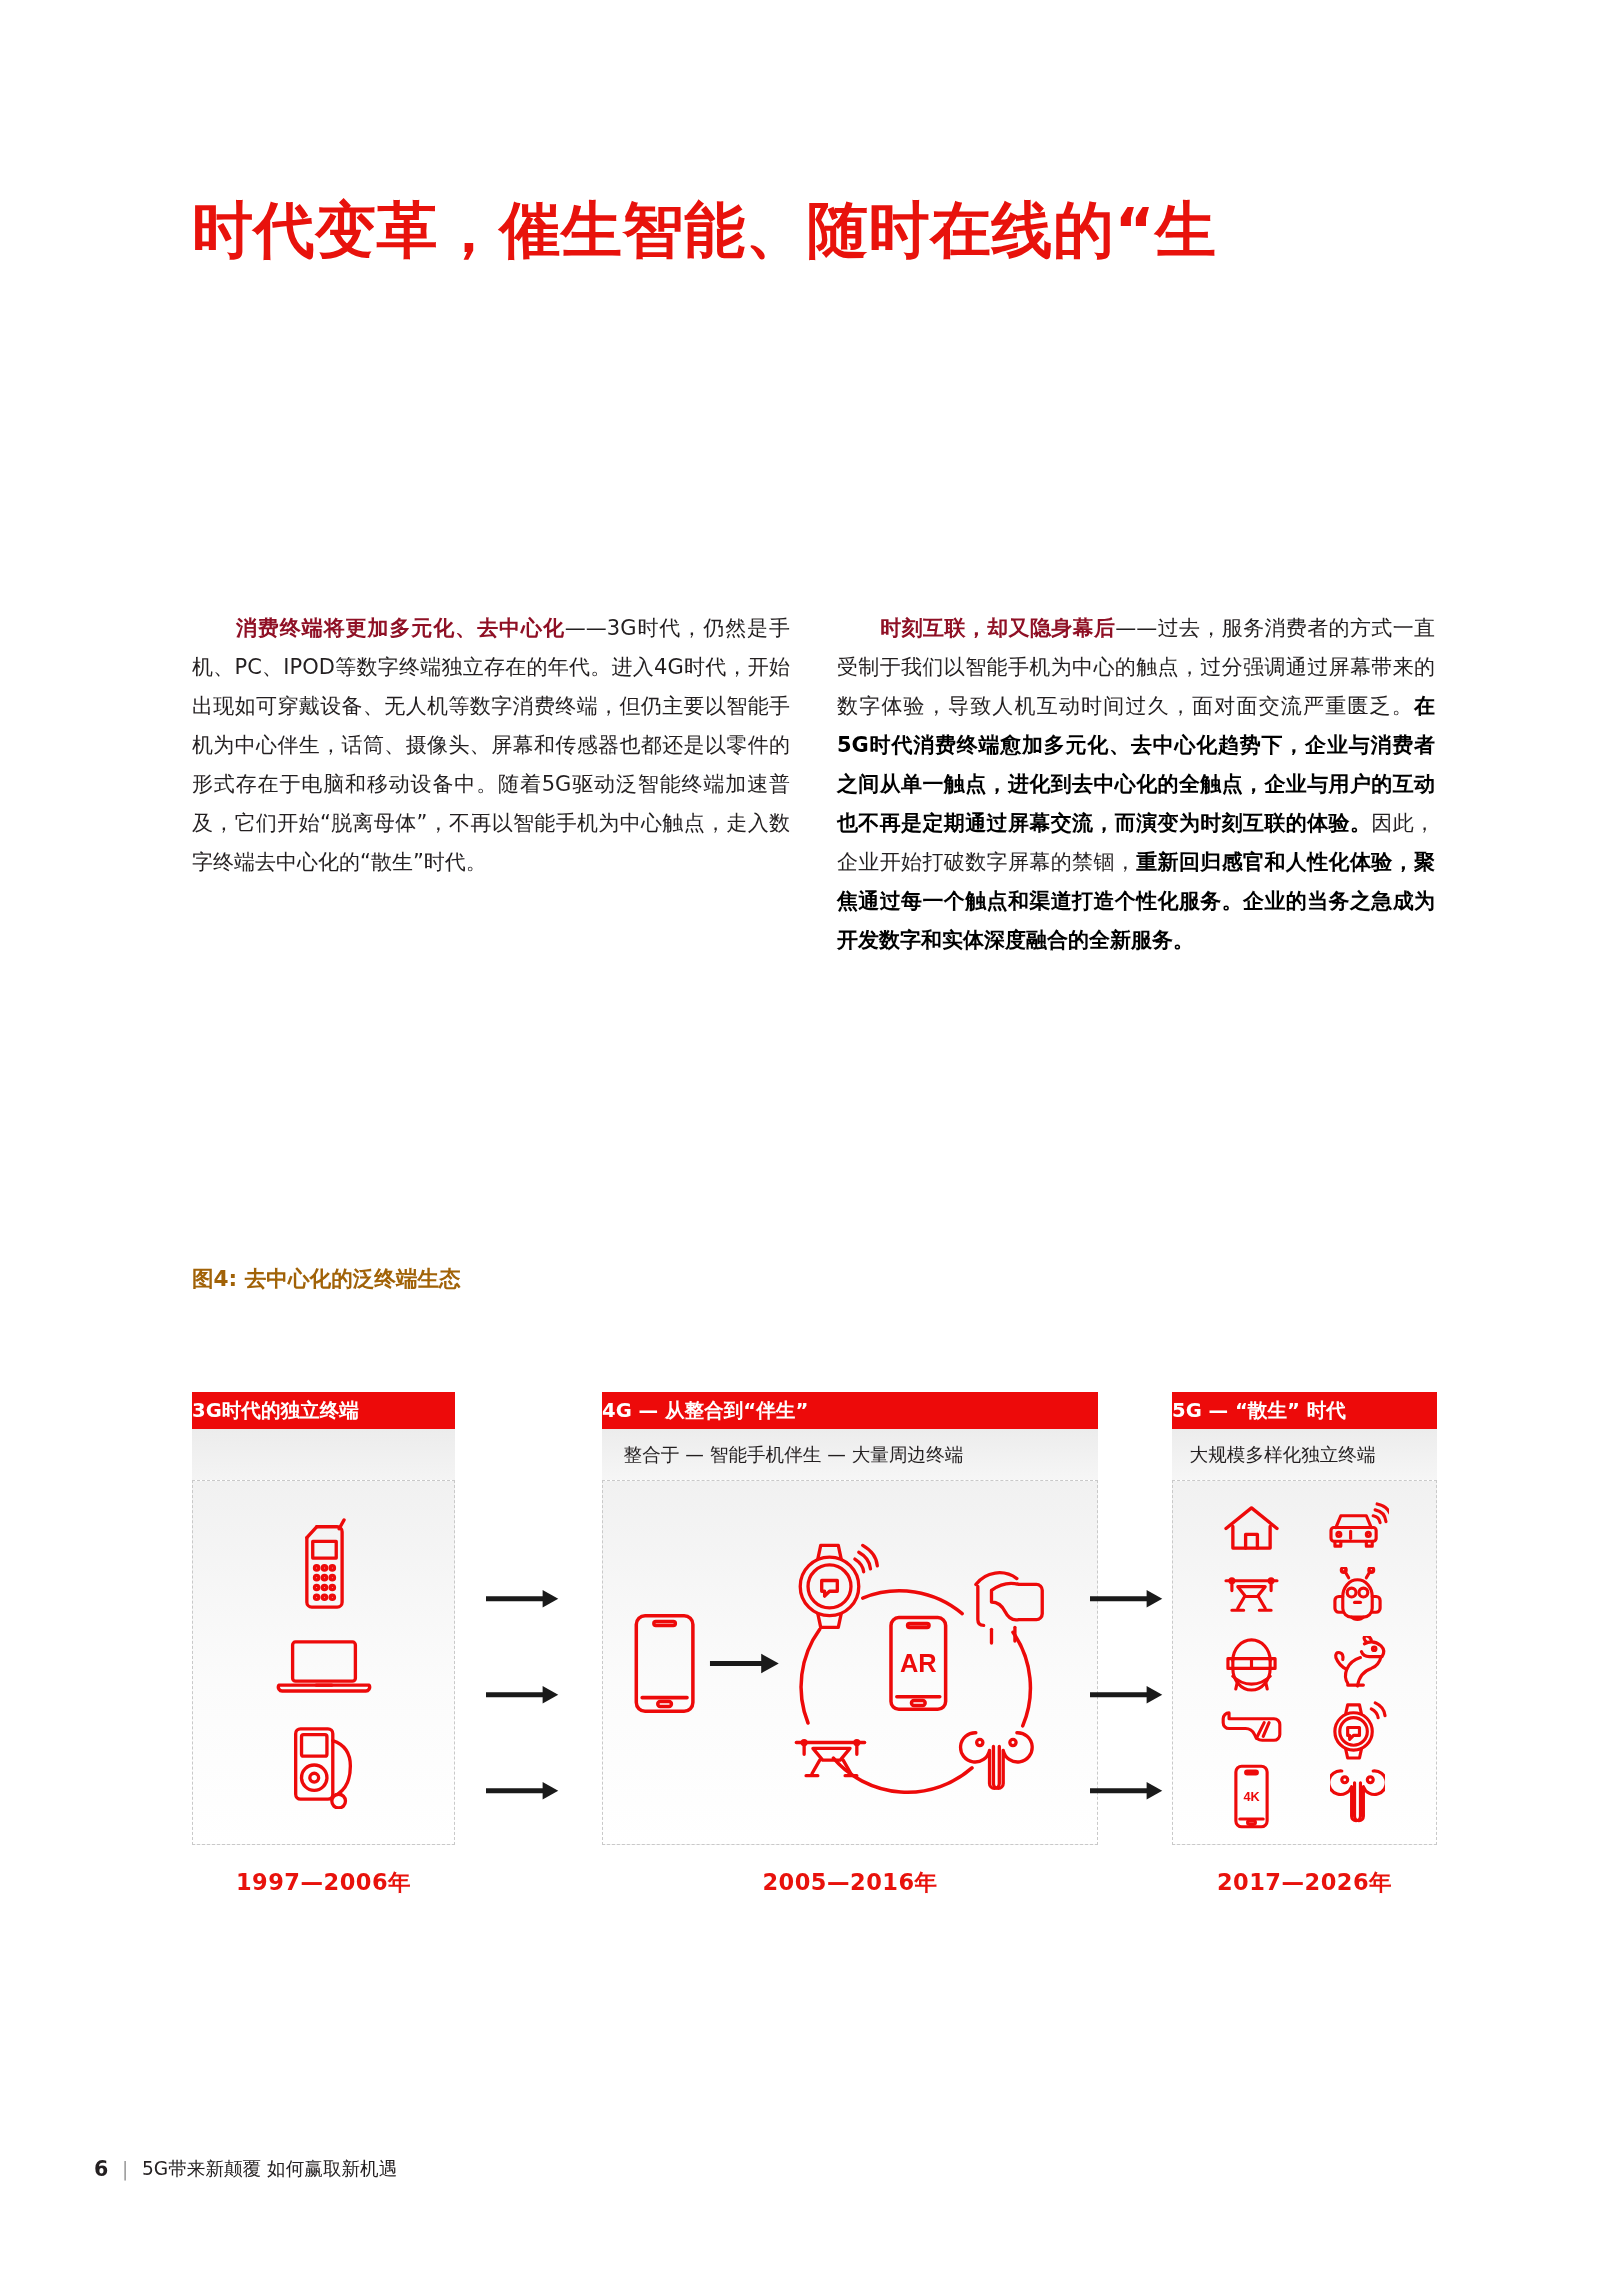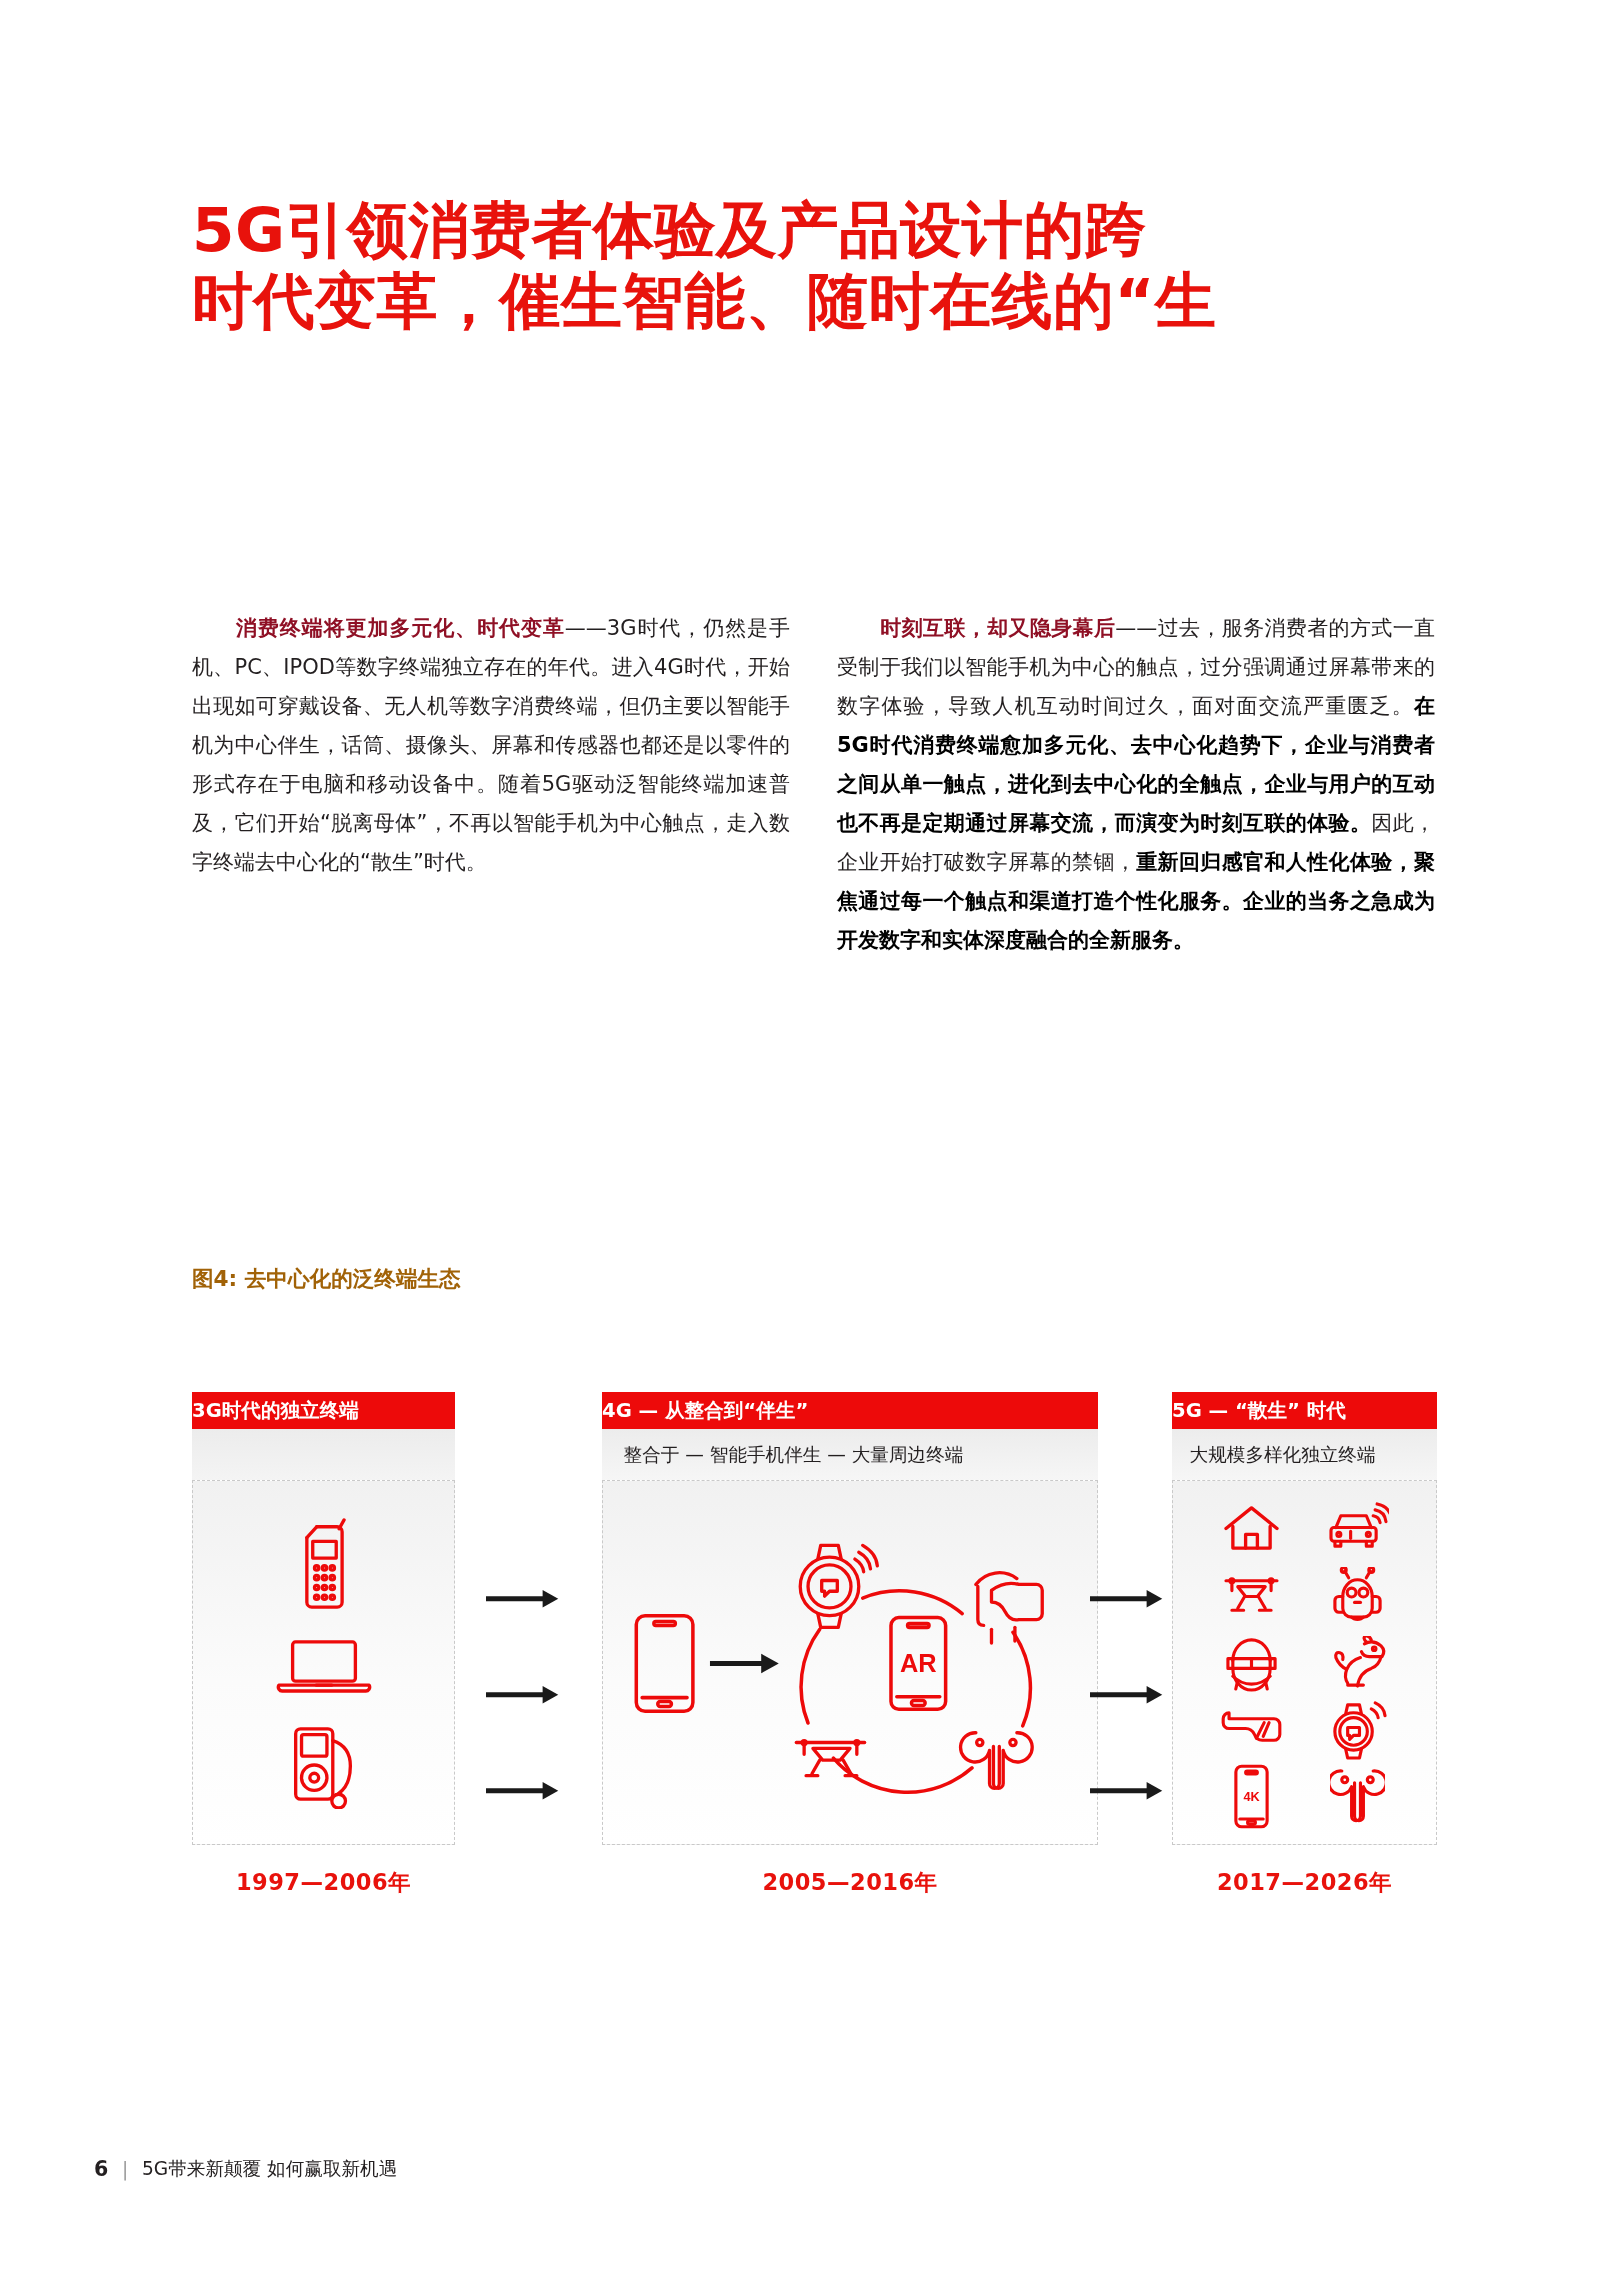--- a/index.html
+++ b/index.html
@@ -121,28 +121,27 @@
   .footer .pg{font-weight:bold;font-size:20.6px;}
   .footer .sep{color:#9a9a9a;}
   svg{display:block;}
 </style>
 </head>
 <body>
 
 <div class="page">
 
   <div class="title-block">
-    <div class="title-line">5G引领消费者体验及产品设计的跨</div>
     <div class="title-line">时代变革，催生智能、随时在线的“生</div>
   </div>
 
   <div class="columns">
 
     <div class="col">
-      <p class="para"><span class="indent"></span><span class="lead">消费终端将更加多元化、时代变革</span><span>——3G时代，仍然是手机、PC、IPOD等数字终端独立存在的年代。进入4G时代，开始出现如可穿戴设备、无人机等数字消费终端，但仍主要以智能手机为中心伴生，话筒、摄像头、屏幕和传感器也都还是以零件的形式存在于电脑和移动设备中。随着5G驱动泛智能终端加速普及，它们开始“脱离母体”，不再以智能手机为中心触点，走入数字终端去中心化的“散生”时代。</span></p>
+      <p class="para"><span class="indent"></span><span class="lead">消费终端将更加多元化、去中心化</span><span>——3G时代，仍然是手机、PC、IPOD等数字终端独立存在的年代。进入4G时代，开始出现如可穿戴设备、无人机等数字消费终端，但仍主要以智能手机为中心伴生，话筒、摄像头、屏幕和传感器也都还是以零件的形式存在于电脑和移动设备中。随着5G驱动泛智能终端加速普及，它们开始“脱离母体”，不再以智能手机为中心触点，走入数字终端去中心化的“散生”时代。</span></p>
     </div>
 
     <div class="col">
       <p class="para"><span class="indent"></span><span class="lead">时刻互联，却又隐身幕后</span><span>——过去，服务消费者的方式一直受制于我们以智能手机为中心的触点，过分强调通过屏幕带来的数字体验，导致人机互动时间过久，面对面交流严重匮乏。</span><span class="strong-blk">在5G时代消费终端愈加多元化、去中心化趋势下，企业与消费者之间从单一触点，进化到去中心化的全触点，企业与用户的互动也不再是定期通过屏幕交流，而演变为时刻互联的体验。</span><span>因此，企业开始打破数字屏幕的禁锢，</span><span class="strong-blk">重新回归感官和人性化体验，聚焦通过每一个触点和渠道打造个性化服务。企业的当务之急成为开发数字和实体深度融合的全新服务。</span></p>
     </div>
 
   </div>
 
   <div class="fig-caption">图4: 去中心化的泛终端生态</div>
 

